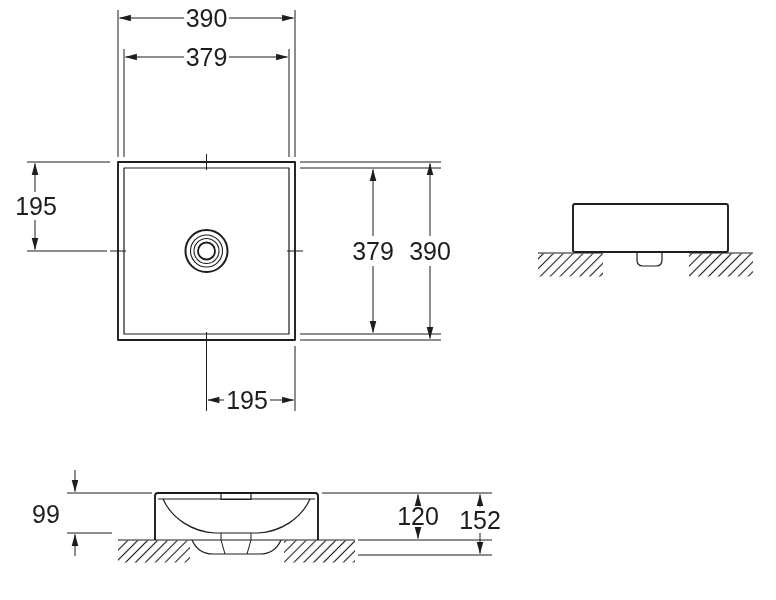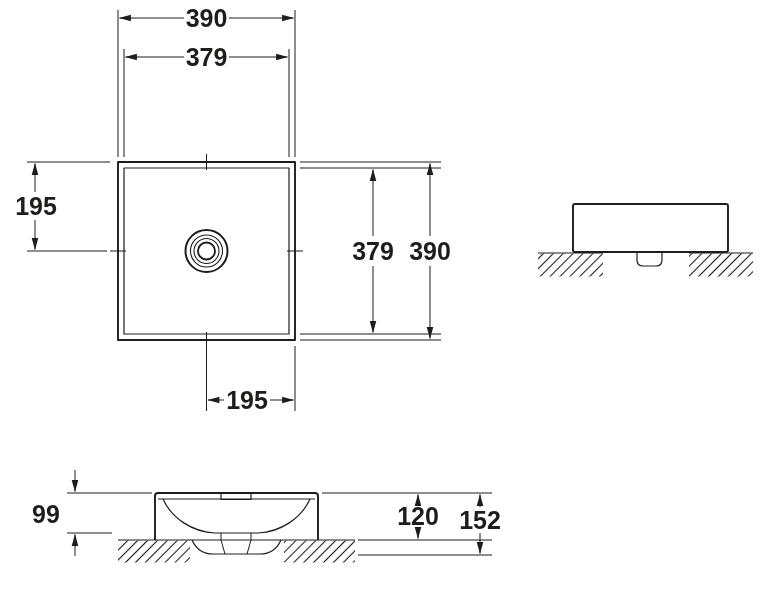--- a/index.html
+++ b/index.html
@@ -1,16 +1,16 @@
 <!DOCTYPE html>
 <html><head>
 <meta charset="utf-8">
 <style>
   html,body{margin:0;padding:0;background:#ffffff;}
-  .stage{width:776px;height:600px;background:#ffffff;overflow:hidden;font-family:"Liberation Sans",sans-serif;font-weight:bold;}
+  .stage{width:776px;height:600px;background:#ffffff;overflow:hidden;font-family:"Liberation Sans",sans-serif;}
   svg{display:block;}
   .ln{stroke:#1d1d1b;fill:none;stroke-linecap:butt;stroke-linejoin:round;}
   .w18{stroke-width:1.9;}
   .w12{stroke-width:1.2;}
   .w10{stroke-width:1;}
   .dim-label{font-family:"Liberation Sans",sans-serif;font-size:25px;fill:#1d1d1b;text-anchor:middle;}
 </style>
 </head>
 <body>
 

